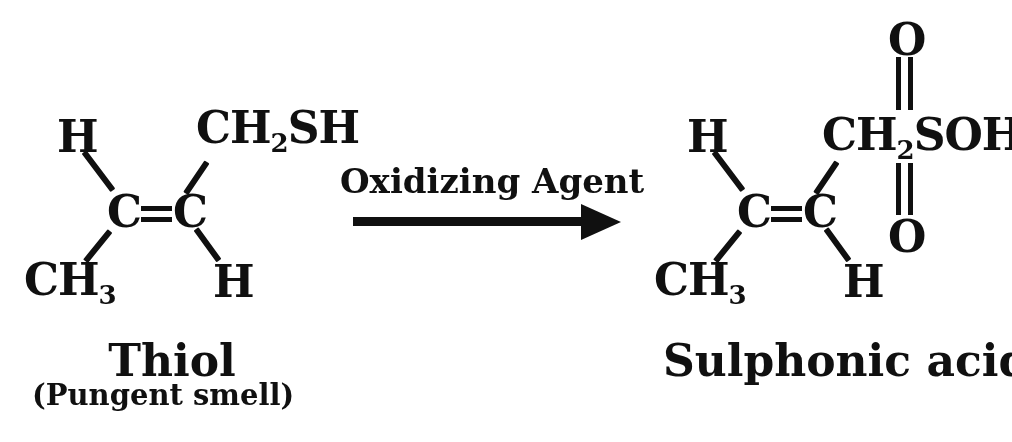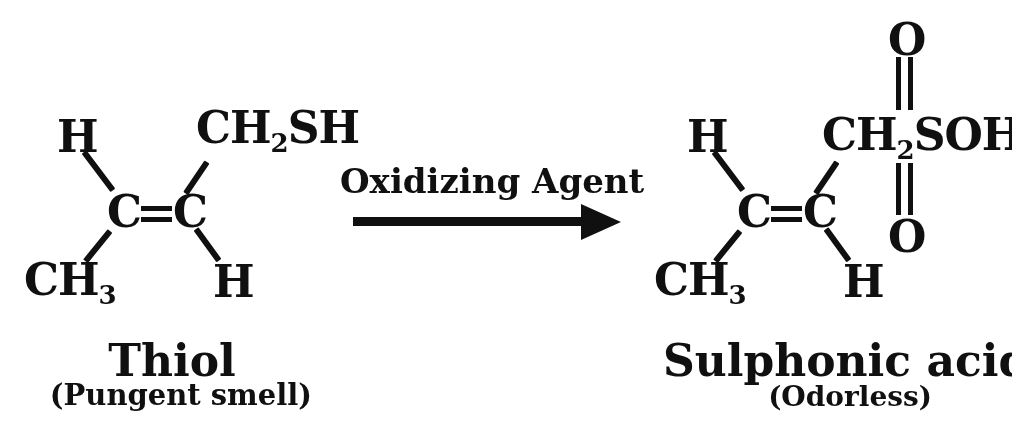--- a/index.html
+++ b/index.html
@@ -76,21 +76,21 @@
     font-weight:700;
     line-height:1;
     text-align:center;
     white-space:nowrap;
   }
   .mol-prop{
     position:absolute;
     font-size:29px;
     font-weight:700;
     line-height:1;
-    text-align:right;
+    text-align:left;
     white-space:nowrap;
   }
 </style>
 </head>
 <body>
 
 <div class="canvas">
 
   <div>
     <span class="atom" style="left:57px;top:115px">H</span>
@@ -146,15 +146,14 @@
     <div class="hbar" style="left:771px;top:217px;width:31px"></div>
 
     <div class="vbar" style="left:896px;top:57px;height:53px"></div>
     <div class="vbar" style="left:908px;top:57px;height:53px"></div>
 
     <div class="vbar" style="left:896px;top:163px;height:52px"></div>
     <div class="vbar" style="left:908px;top:163px;height:52px"></div>
   </div>
 
   <span class="mol-name" style="left:663px;top:339px;width:300px">Sulphonic acid</span>
-  <span class="mol-prop" style="left:682px;top:383px;width:250px;font-size:28px">(Odorless)</span>
 
 </div>
 
 </body></html>

